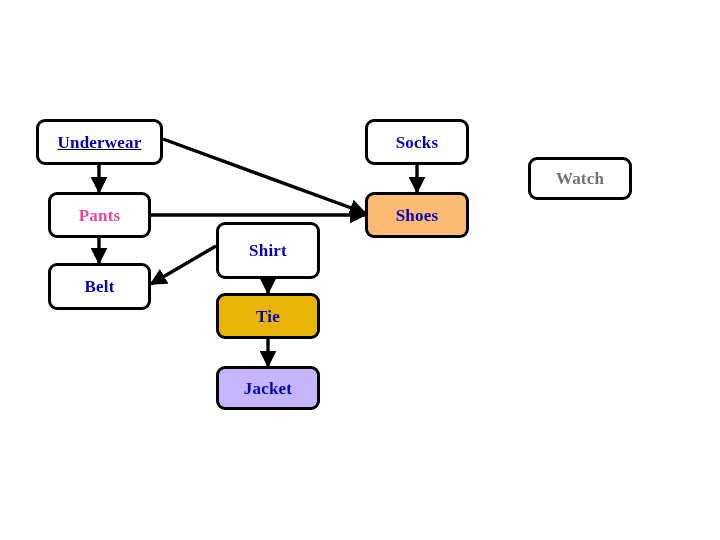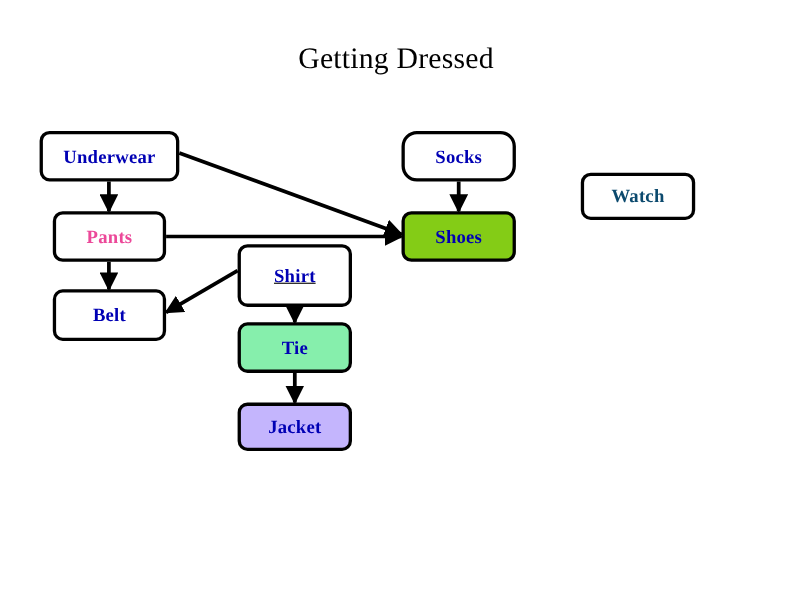--- a/index.html
+++ b/index.html
@@ -68,63 +68,62 @@
     white-space: nowrap;
     line-height: 1;
     letter-spacing: 0.2px;
   }
 </style>
 </head>
 <body>
 
 <div id="diagram-canvas">
 
-  <div id="title">Getting Dressed</div>
 
   <svg id="edge-layer" width="720" height="540" viewBox="0 0 720 540">
     <defs>
       <marker id="arrowhead" viewBox="0 0 10 10" refX="9" refY="5" markerWidth="5" markerHeight="5" orient="auto-start-reverse">
         <path d="M 0 0 L 10 5 L 0 10 z" fill="#000000"></path>
       </marker>
     </defs>
     <g id="edge-group">
         <line x1="99" y1="165" x2="99" y2="192" stroke="#000000" stroke-width="3.4" marker-end="url(#arrowhead)"></line>
         <line x1="163" y1="139" x2="365" y2="213" stroke="#000000" stroke-width="3.4" marker-end="url(#arrowhead)"></line>
         <line x1="417" y1="165" x2="417" y2="192" stroke="#000000" stroke-width="3.4" marker-end="url(#arrowhead)"></line>
         <line x1="151" y1="215" x2="365" y2="215" stroke="#000000" stroke-width="3.4" marker-end="url(#arrowhead)"></line>
         <line x1="99" y1="238" x2="99" y2="263" stroke="#000000" stroke-width="3.4" marker-end="url(#arrowhead)"></line>
         <line x1="216" y1="246" x2="151" y2="284" stroke="#000000" stroke-width="3.4" marker-end="url(#arrowhead)"></line>
         <line x1="268" y1="266" x2="268" y2="293" stroke="#000000" stroke-width="3.4" marker-end="url(#arrowhead)"></line>
         <line x1="268" y1="339" x2="268" y2="366" stroke="#000000" stroke-width="3.4" marker-end="url(#arrowhead)"></line>
       </g>
   </svg>
 
   <div id="node-layer">
-      <div class="node" style="left: 36px; top: 119px; width: 127px; height: 46px; background: rgb(255, 255, 255); border-color: rgb(0, 0, 0);">
+      <div class="node" style="left: 36px; top: 119px; width: 127px; height: 46px; background: rgb(255, 255, 255); border-color: rgb(0, 0, 0); text-decoration: underline;">
         <span class="node-label" style="color: rgb(0, 0, 180);">Underwear</span>
       </div>
-      <div class="node" style="left: 365px; top: 119px; width: 104px; height: 46px; background: rgb(255, 255, 255); border-color: rgb(0, 0, 0); border-radius: 14px;">
+      <div class="node" style="left: 365px; top: 119px; width: 104px; height: 46px; background: rgb(255, 255, 255); border-color: rgb(0, 0, 0);">
         <span class="node-label" style="color: rgb(0, 0, 180);">Socks</span>
       </div>
       <div class="node" style="left: 528px; top: 157px; width: 104px; height: 43px; background: rgb(255, 255, 255); border-color: rgb(0, 0, 0);">
-        <span class="node-label" style="color: #0c4a6e;">Watch</span>
+        <span class="node-label" style="color: #737373;">Watch</span>
       </div>
       <div class="node" style="left: 48px; top: 192px; width: 103px; height: 46px; background: rgb(255, 255, 255); border-color: rgb(0, 0, 0);">
         <span class="node-label" style="color: #ec4899;">Pants</span>
       </div>
-      <div class="node" style="left: 365px; top: 192px; width: 104px; height: 46px; background: #84cc16; border-color: rgb(0, 0, 0);">
+      <div class="node" style="left: 365px; top: 192px; width: 104px; height: 46px; background: #fdba74; border-color: rgb(0, 0, 0);">
         <span class="node-label" style="color: rgb(0, 0, 180);">Shoes</span>
       </div>
-      <div class="node" style="left: 216px; top: 222px; width: 104px; height: 57px; background: rgb(255, 255, 255); border-color: rgb(0, 0, 0); text-decoration: underline;">
+      <div class="node" style="left: 216px; top: 222px; width: 104px; height: 57px; background: rgb(255, 255, 255); border-color: rgb(0, 0, 0);">
         <span class="node-label" style="color: rgb(0, 0, 180);">Shirt</span>
       </div>
       <div class="node" style="left: 48px; top: 263px; width: 103px; height: 47px; background: rgb(255, 255, 255); border-color: rgb(0, 0, 0); text-align: right;">
         <span class="node-label" style="color: rgb(0, 0, 180);">Belt</span>
       </div>
-      <div class="node" style="left: 216px; top: 293px; width: 104px; height: 46px; background: #86efac; border-color: rgb(0, 0, 0);">
+      <div class="node" style="left: 216px; top: 293px; width: 104px; height: 46px; background: #eab308; border-color: rgb(0, 0, 0);">
         <span class="node-label" style="color: rgb(0, 0, 180);">Tie</span>
       </div>
       <div class="node" style="left: 216px; top: 366px; width: 104px; height: 44px; background: #c4b5fd; border-color: rgb(0, 0, 0);">
         <span class="node-label" style="color: rgb(0, 0, 180);">Jacket</span>
       </div>
     </div>
 
 </div>
 
 </body></html>

